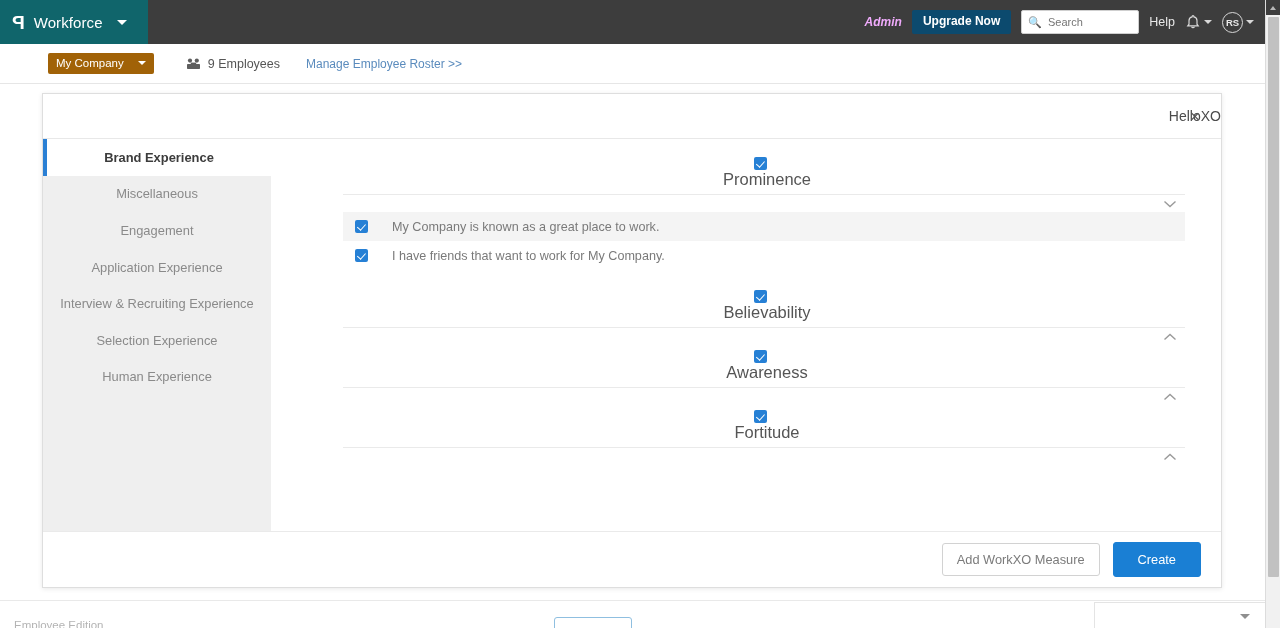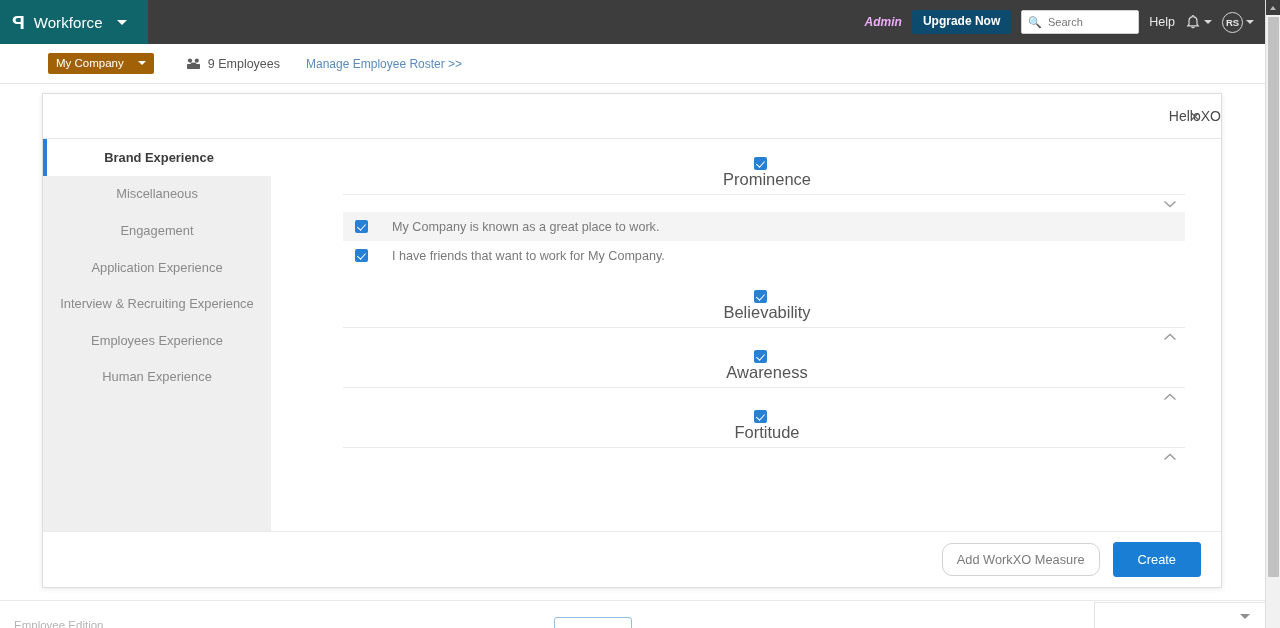--- a/index.html
+++ b/index.html
@@ -249,21 +249,21 @@
     height: 56px;
     border-top: 1px solid #eaeaea;
     display: flex; align-items: center; justify-content: flex-end;
     padding-right: 20px;
     gap: 13px;
     background: #ffffff;
     flex: 0 0 auto;
   }
   .btn-outline {
     background: #ffffff; color: #7b7b7b;
-    border: 1px solid #d2d2d2; border-radius: 10px;
+    border: 1px solid #d2d2d2; border-radius: 3px;
     font-size: 12.8px;
     padding: 8px 14px;
     cursor: pointer;
     font-family: "Liberation Sans", sans-serif;
   }
   .btn-primary {
     background: #1a7fd4; color: #ffffff;
     border: 1px solid #1a7fd4; border-radius: 3px;
     font-size: 12.8px;
     padding: 9px 24px;
@@ -421,21 +421,21 @@
       <div class="side-item">
         <span>Engagement</span>
       </div>
       <div class="side-item">
         <span>Application Experience</span>
       </div>
       <div class="side-item">
         <span>Interview &amp; Recruiting Experience</span>
       </div>
       <div class="side-item">
-        <span>Employees Experience</span>
+        <span>Selection Experience</span>
       </div>
       <div class="side-item">
         <span>Human Experience</span>
       </div>
     </div>
 
     <div class="main">
 
       <div class="group">
         <div class="group-head">

